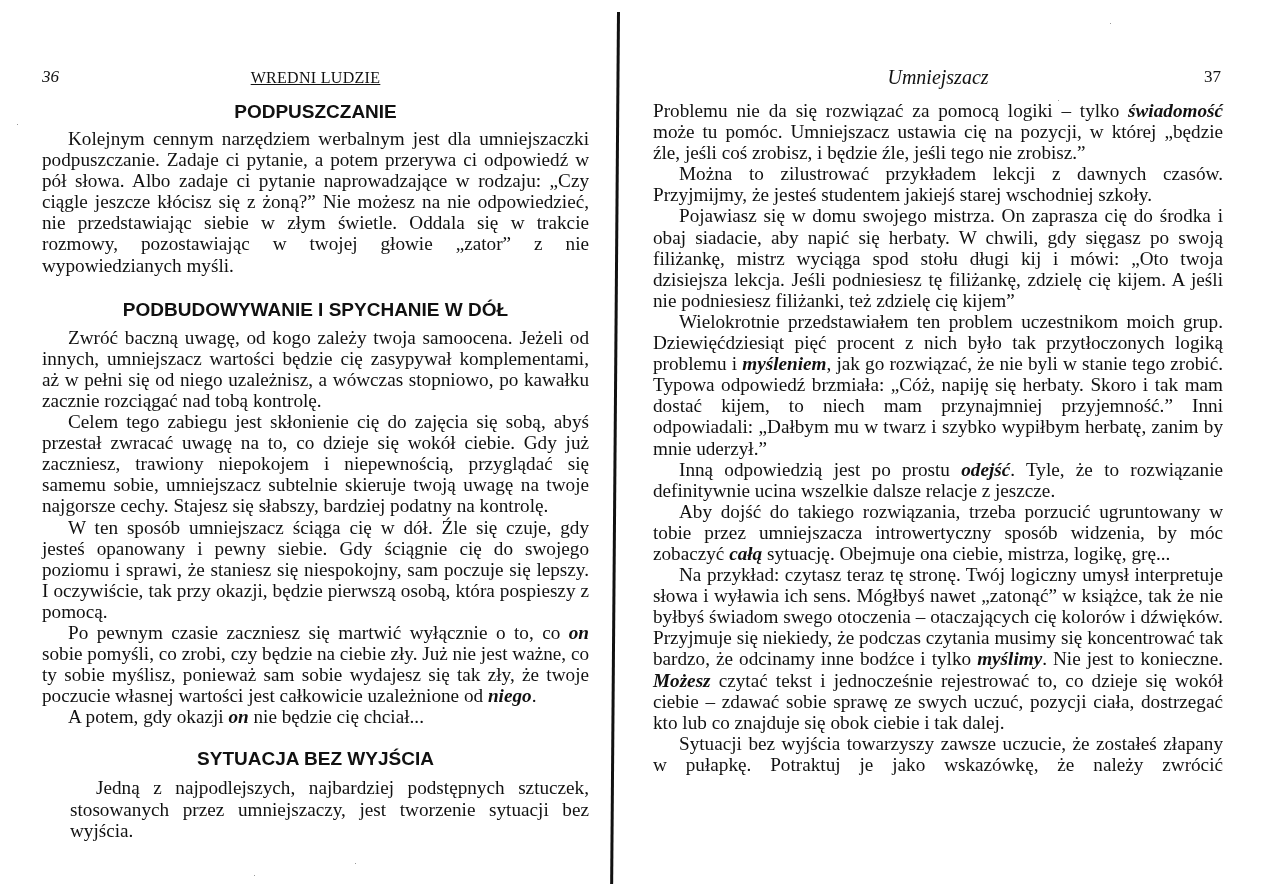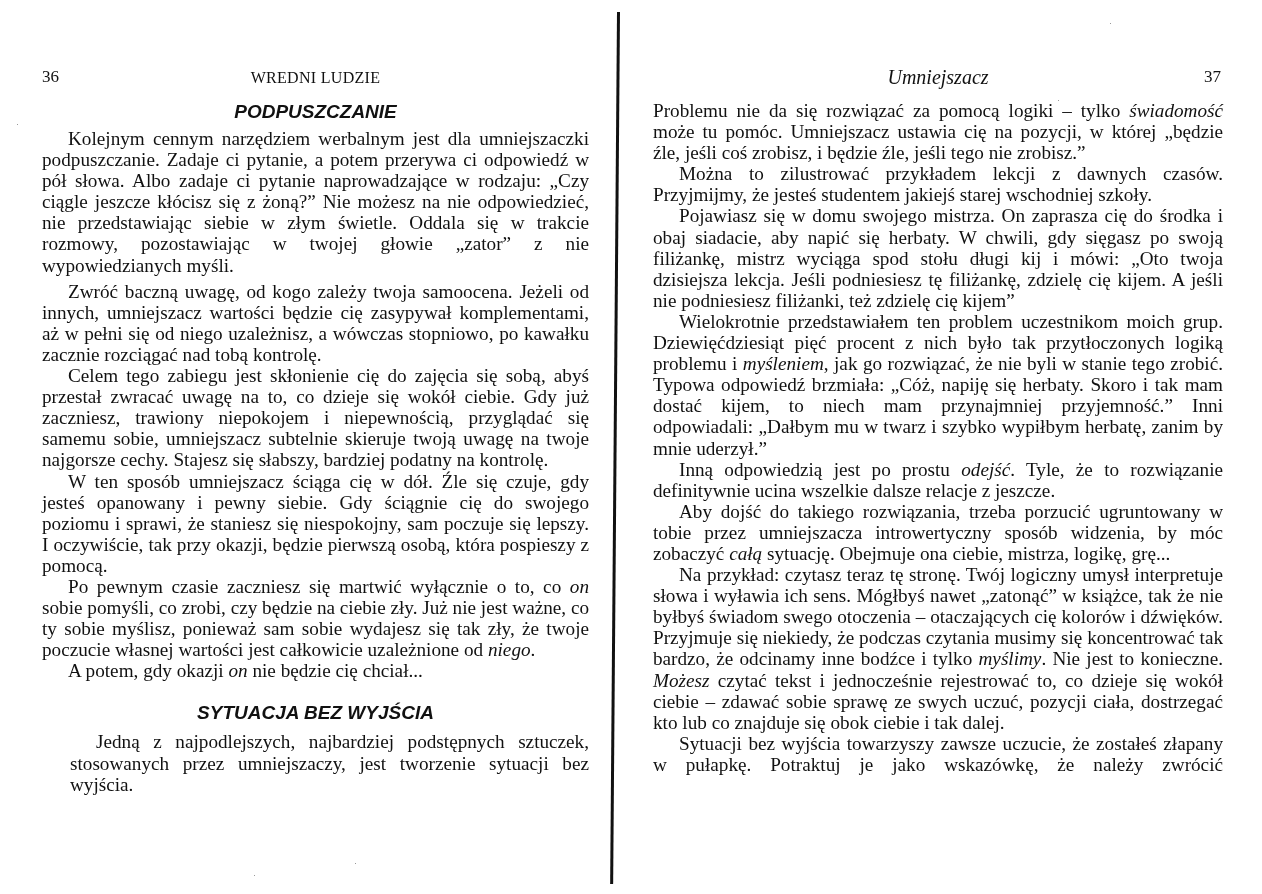--- a/index.html
+++ b/index.html
@@ -2,49 +2,50 @@
 <html><head>
 <meta charset="utf-8">
 <style>
   html, body { margin:0; padding:0; background:#ffffff; }
   body { width:1262px; height:894px; position:relative; overflow:hidden; color:#111; }
   .page { position:absolute; top:0; font-family:"Liberation Serif","DejaVu Serif",serif; font-size:19.2px; line-height:21.1px; }
   .page-left { left:42px; width:547px; }
   .page-right { left:653px; width:570px; }
   .run-head { position:absolute; top:66px; width:100%; height:22px; font-size:16px; }
   .pnum { position:absolute; top:0; font-size:17px; }
-  .page-left .pnum { left:0; }
+  .page-left .pnum { left:0;font-style:italic; }
   .page-right .pnum { right:2px; }
   .run-title { position:absolute; left:0; right:0; text-align:center; top:1px; }
-  .page-left .run-title { letter-spacing:0.3px; font-variant:small-caps; font-size:16px; }
+  .page-left .run-title { letter-spacing:0.3px; font-variant:small-caps; font-size:16px;text-decoration:underline; }
   .page-right .run-title { font-style:italic; font-size:20px;text-align:center; }
   .body { position:absolute; left:0; width:100%; }
-  .h { font-family:"Liberation Sans","DejaVu Sans",sans-serif; font-size:19px; text-align:center; margin:0; line-height:24px;font-style:italic; }
+  .h { font-family:"Liberation Sans","DejaVu Sans",sans-serif; font-size:19px; text-align:center; margin:0; line-height:24px; }
   p { margin:0; text-align:justify; text-align-last:left; }
   p.ind { text-indent:26px; }
   p.cont { text-indent:0; }
   p.cut { text-align-last:justify; }
-  em { font-style:italic; font-weight:normal; }
+  em { font-style:italic; font-weight:bold; }
   .gutter { position:absolute; left:617px; top:12px; width:3px; height:872px; background:#111;
             transform-origin:top left; transform:skewX(-0.45deg); }
   .spec { position:absolute; width:1px; height:1px; background:#999; }
 </style>
 </head>
 <body>
 
 <div class="page page-left">
   <div class="run-head">
     <span class="pnum">36</span>
     <span class="run-title">WREDNI LUDZIE</span>
   </div>
 
   <div class="body" style="top:100px;">
     <h2 class="h">PODPUSZCZANIE</h2>
     <p class="ind" style="margin-top:4px;">Kolejnym cennym narzędziem werbalnym jest dla umniejszaczki podpuszczanie. Zadaje ci pytanie, a potem przerywa ci odpowiedź w pół słowa. Albo zadaje ci pytanie naprowadzające w rodzaju: „Czy ciągle jeszcze kłócisz się z żoną?” Nie możesz na nie odpowiedzieć, nie przedstawiając siebie w złym świetle. Oddala się w trakcie rozmowy, pozostawiając w twojej głowie „zator” z nie wypowiedzianych myśli.</p>
 
+    <h2 class="h" style="margin-top:22px;">PODBUDOWYWANIE I SPYCHANIE W DÓŁ</h2>
     <p class="ind" style="margin-top:5px;">Zwróć baczną uwagę, od kogo zależy twoja samoocena. Jeżeli od innych, umniejszacz wartości będzie cię zasypywał komplementami, aż w pełni się od niego uzależnisz, a wówczas stopniowo, po kawałku zacznie rozciągać nad tobą kontrolę.</p>
     <p class="ind">Celem tego zabiegu jest skłonienie cię do zajęcia się sobą, abyś przestał zwracać uwagę na to, co dzieje się wokół ciebie. Gdy już zaczniesz, trawiony niepokojem i niepewnością, przyglądać się samemu sobie, umniejszacz subtelnie skieruje twoją uwagę na twoje najgorsze cechy. Stajesz się słabszy, bardziej podatny na kontrolę.</p>
     <p class="ind">W ten sposób umniejszacz ściąga cię w dół. Źle się czuje, gdy jesteś opanowany i pewny siebie. Gdy ściągnie cię do swojego poziomu i sprawi, że staniesz się niespokojny, sam poczuje się lepszy. I oczywiście, tak przy okazji, będzie pierwszą osobą, która pospieszy z pomocą.</p>
     <p class="ind"><span>Po pewnym czasie zaczniesz się martwić wyłącznie o to, co </span><em>on</em><span> sobie pomyśli, co zrobi, czy będzie na ciebie zły. Już nie jest ważne, co ty sobie myślisz, ponieważ sam sobie wydajesz się tak zły, że twoje poczucie własnej wartości jest całkowicie uzależnione od </span><em>niego</em><span>.</span></p>
     <p class="ind"><span>A potem, gdy okazji </span><em>on</em><span> nie będzie cię chciał...</span></p>
 
     <h2 class="h" style="margin-top:20px;">SYTUACJA BEZ WYJŚCIA</h2>
     <p class="ind" style="margin-top:6px;margin-left:28px;">Jedną z najpodlejszych, najbardziej podstępnych sztuczek, stosowanych przez umniejszaczy, jest tworzenie sytuacji bez wyjścia.</p>
   </div>
 </div>

